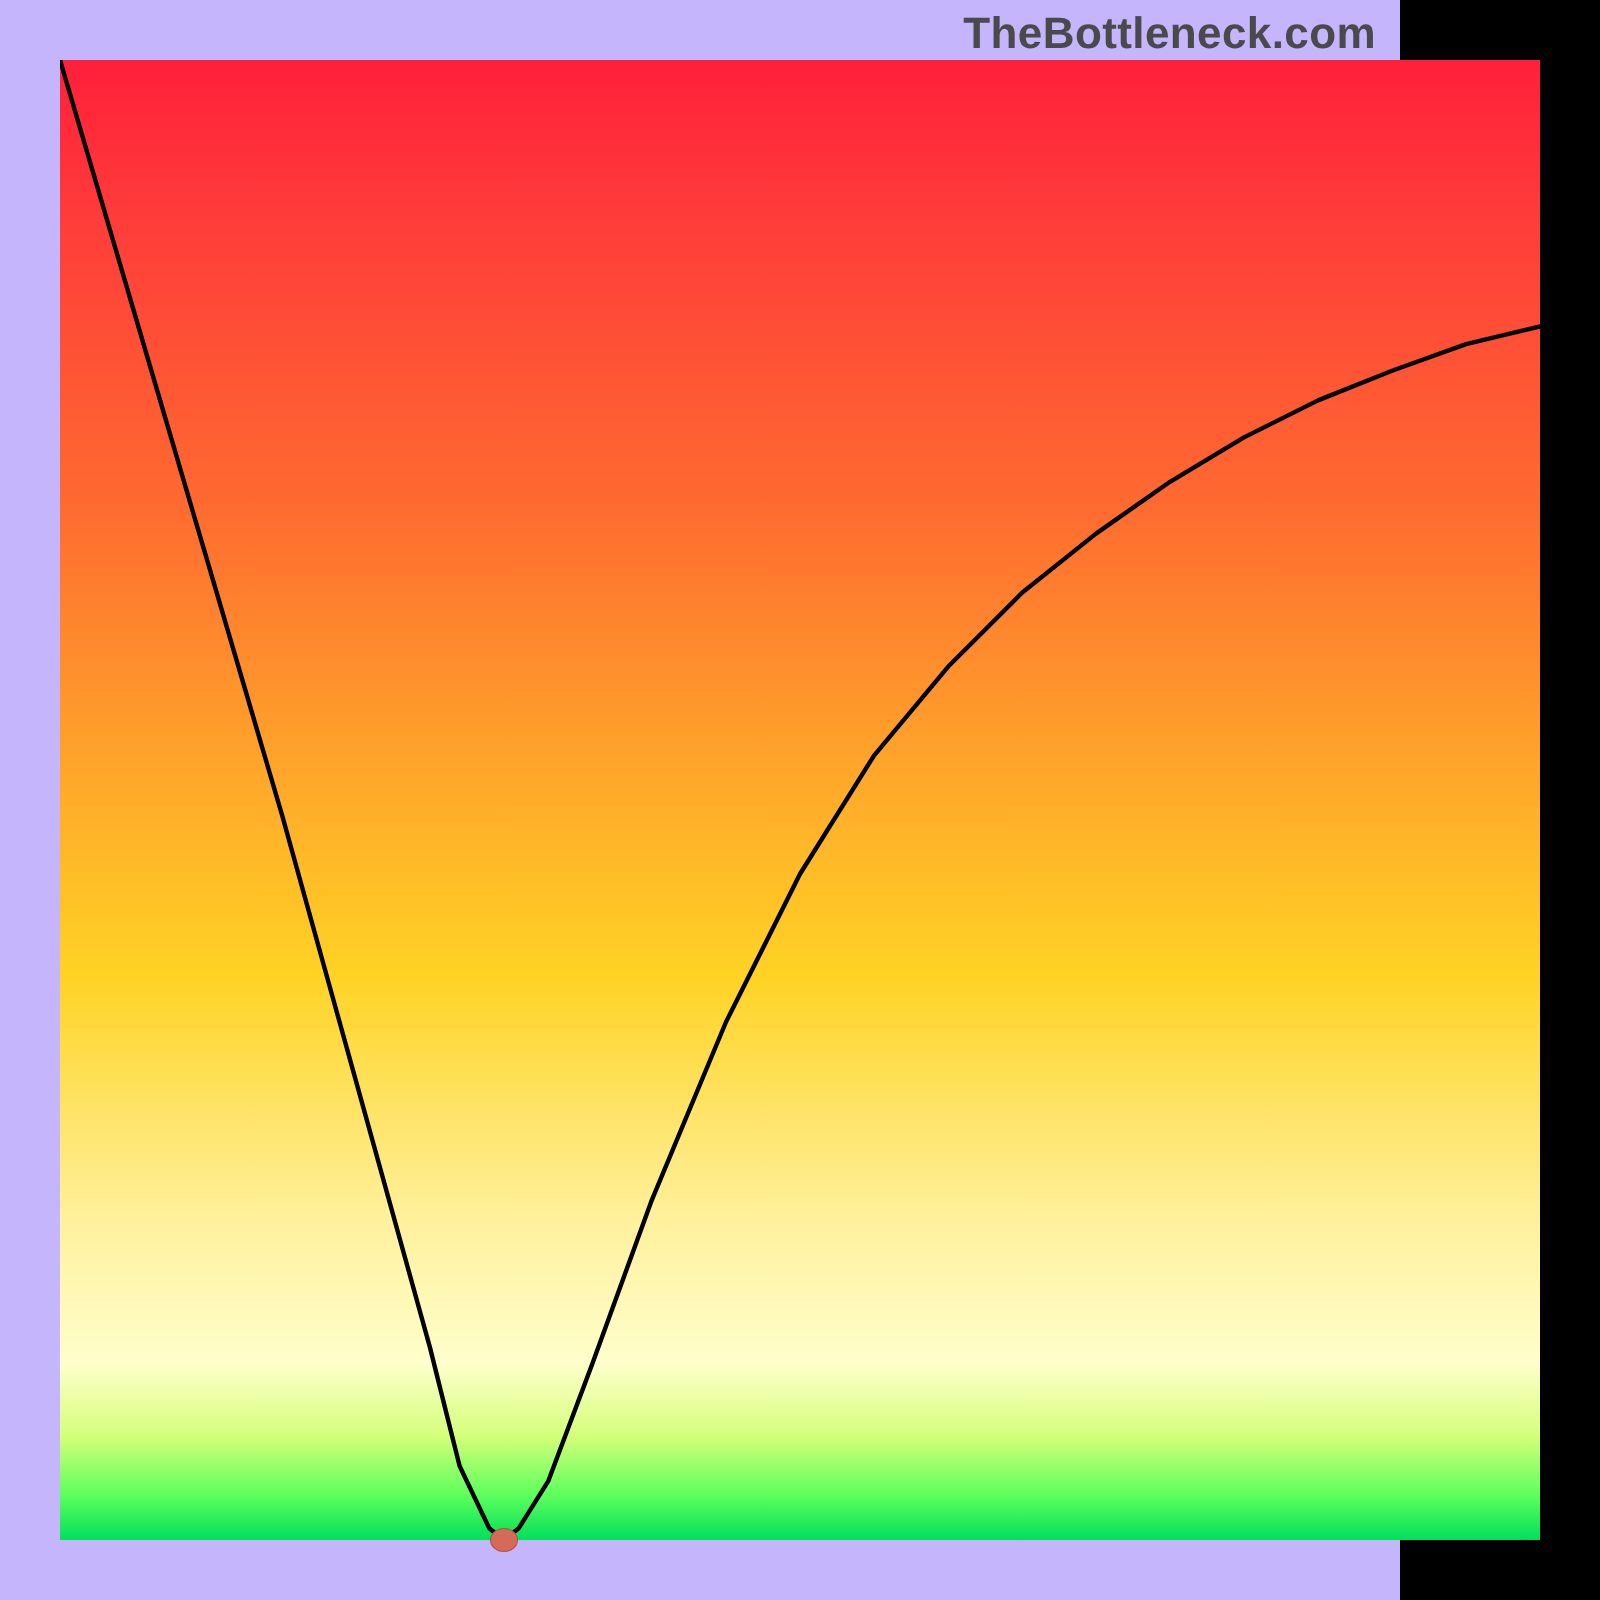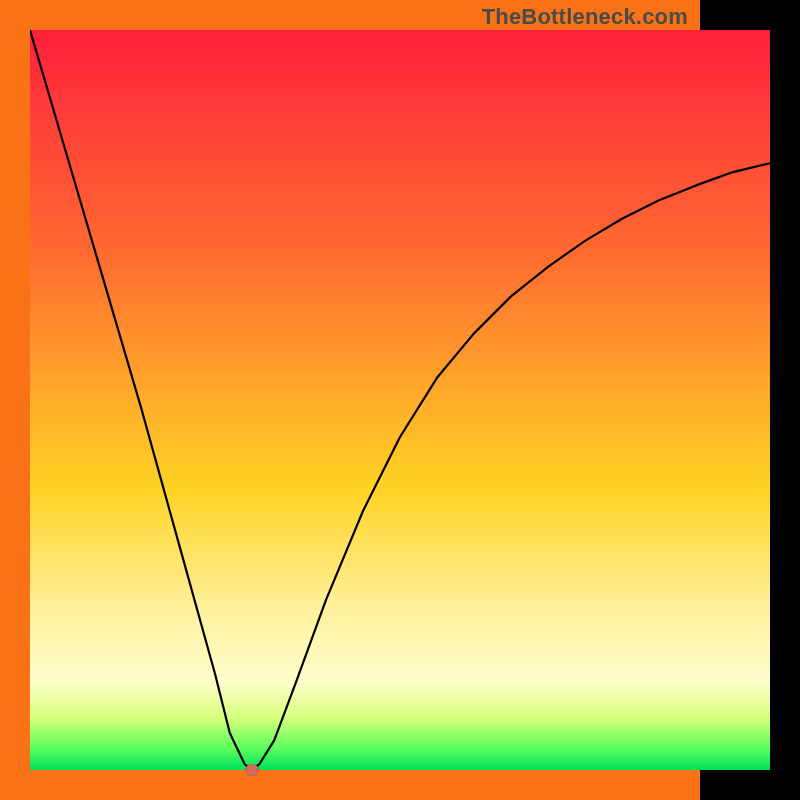--- a/index.html
+++ b/index.html
@@ -8,21 +8,21 @@
     width: 800px;
     height: 800px;
     overflow: hidden;
     background: #000;
     font-family: Arial, Helvetica, sans-serif;
   }
   .frame {
     position: relative;
     width: 700px;
     height: 800px;
-    background: #f97316;
+    background: #c4b5fd;
   }
   .watermark {
     position: absolute;
     top: 4px;
     right: 12px;
     font-size: 22px;
     font-weight: 600;
     color: #4a4a4a;
     letter-spacing: 0.2px;
     user-select: none;

